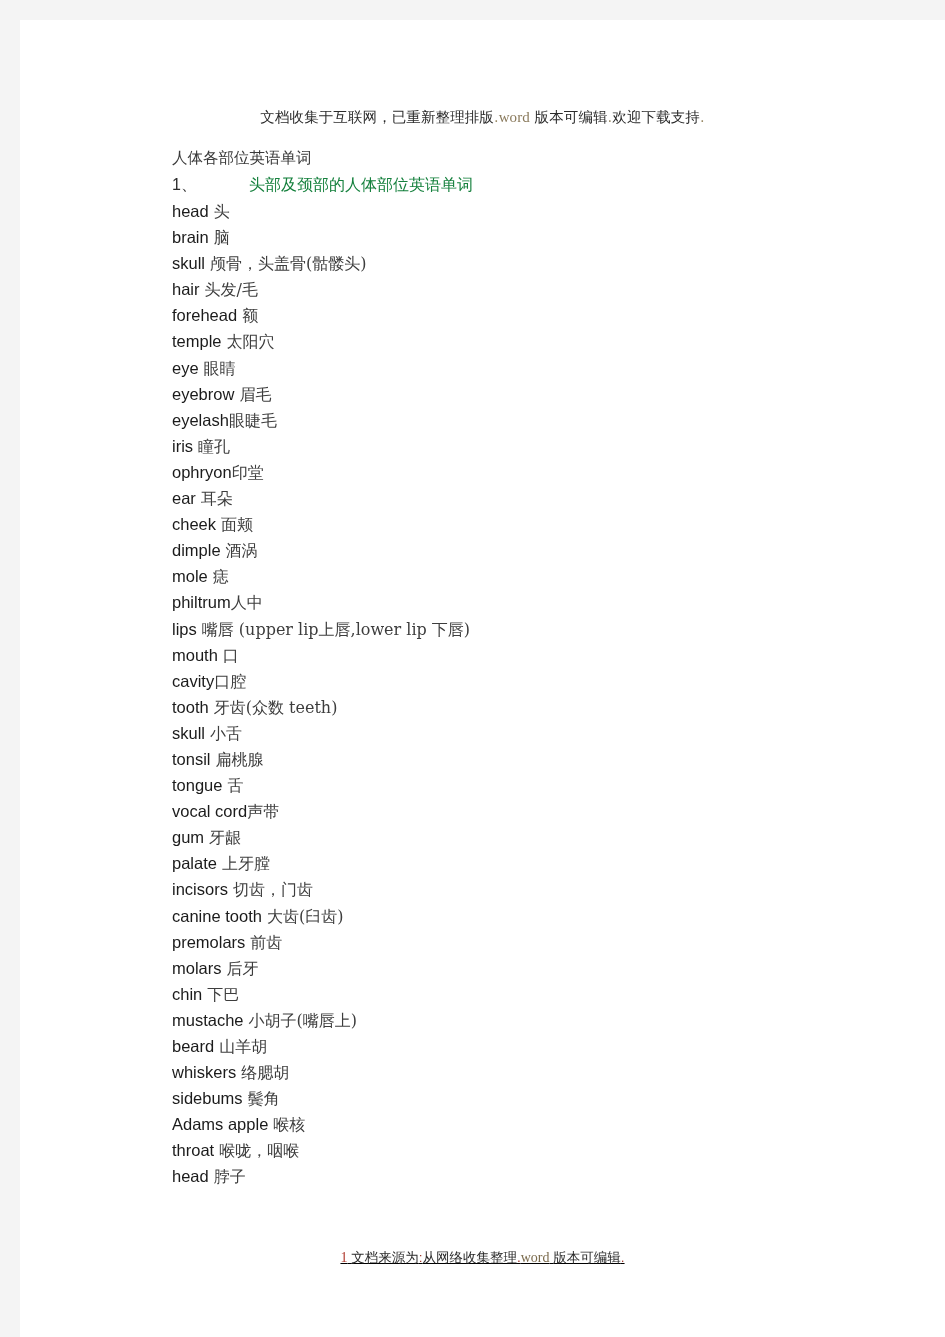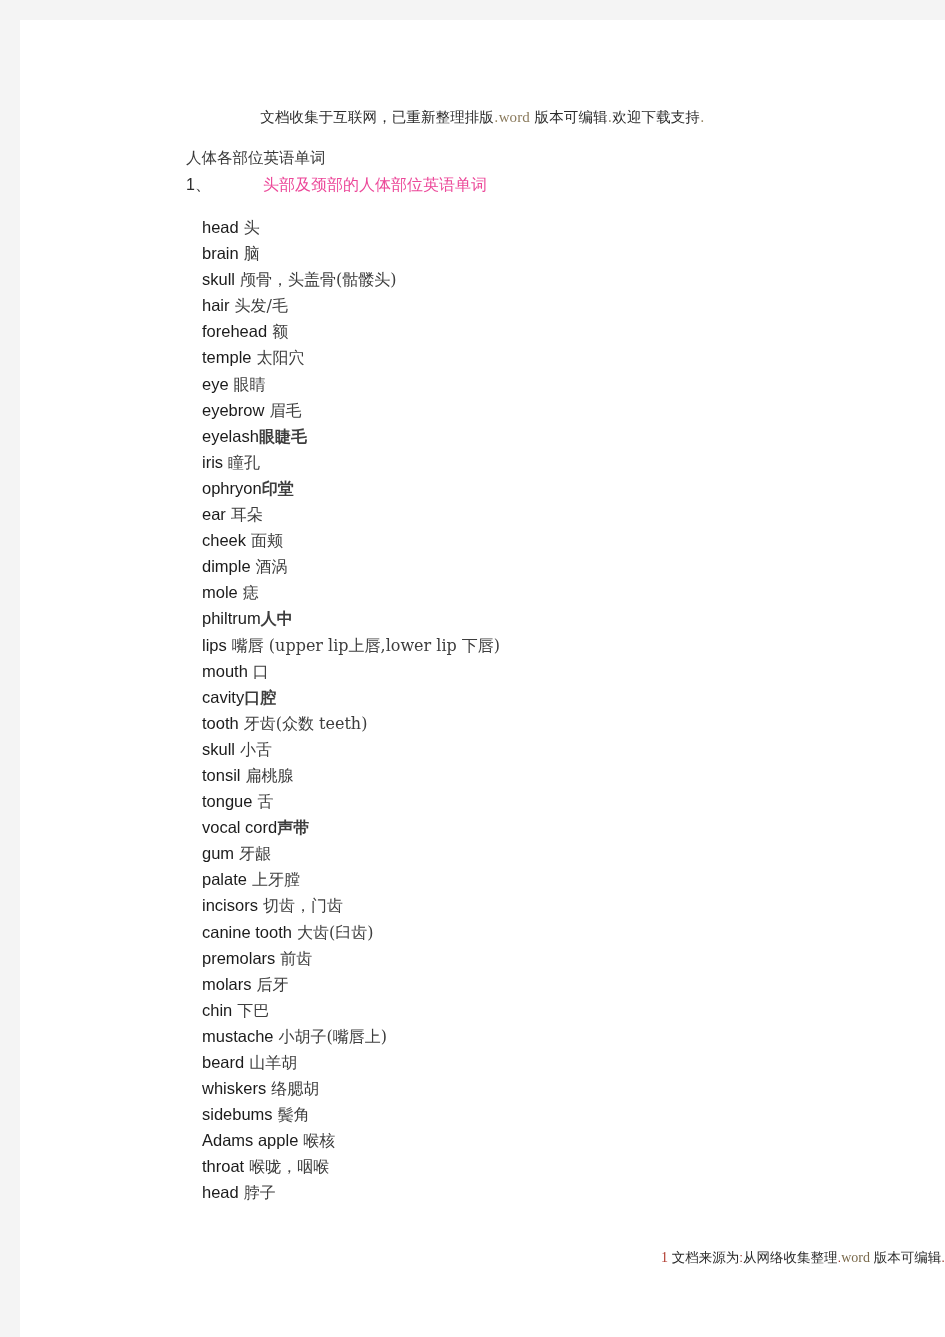--- a/index.html
+++ b/index.html
@@ -38,21 +38,21 @@
   .page-header .hl-word {
     color: #8a7a5c;
     font-family: "Liberation Serif", "DejaVu Serif", serif;
     font-size: 15px;
   }
   .page-header .hl-dot {
     color: #9a8a66;
   }
   .doc-body {
     position: absolute;
-    left: 166px;
+    left: 152px;
     top: 125px;
     width: 720px;
   }
   .doc-title {
     font-family: "DejaVu Serif", "Liberation Serif", serif;
     font-size: 15.5px;
     line-height: 26px;
     color: #3a3a3a;
     white-space: nowrap;
   }
@@ -63,25 +63,25 @@
     white-space: nowrap;
     font-family: "Liberation Sans", "DejaVu Sans", sans-serif;
   }
   .doc-subtitle .num {
     font-family: "Liberation Sans", "DejaVu Sans", sans-serif;
     font-size: 16px;
   }
   .doc-subtitle .cn {
     font-family: "DejaVu Serif", "Liberation Serif", serif;
     font-size: 16px;
-    color: #ec4899;
+    color: #15803d;
   }
   .vocab-list {
     list-style: none;
-    margin: 16px;
+    margin: 0;
     padding: 0;
   }
   .vocab-item {
     line-height: 26.1px;
     height: 26.1px;
     white-space: nowrap;
     font-size: 16.5px;
     color: #222222;
   }
   .vocab-item .en {
@@ -90,31 +90,31 @@
     color: #1b1b1b;
   }
   .vocab-item .cn {
     font-family: "DejaVu Serif", "Liberation Serif", serif;
     font-size: 16px;
     color: #3d3d3d;
     margin-left: 5px;
   }
   .vocab-item .cn-tight {
     margin-left: 0;
-    font-weight: bold;
   }
   .page-footer {
     position: absolute;
     left: 0;
     top: 1228px;
     width: 925px;
-    text-align: right;
+    text-align: center;
     white-space: nowrap;
     font-size: 13.5px;
     line-height: 18px;
+    text-decoration: underline;
   }
   .page-footer .pagenum {
     color: #b03a2e;
     font-family: "Liberation Serif", "DejaVu Serif", serif;
     font-size: 14px;
   }
   .page-footer .ft-cn {
     color: #2b2b2b;
     font-family: "DejaVu Sans", "Liberation Sans", sans-serif;
     font-size: 13.5px;

